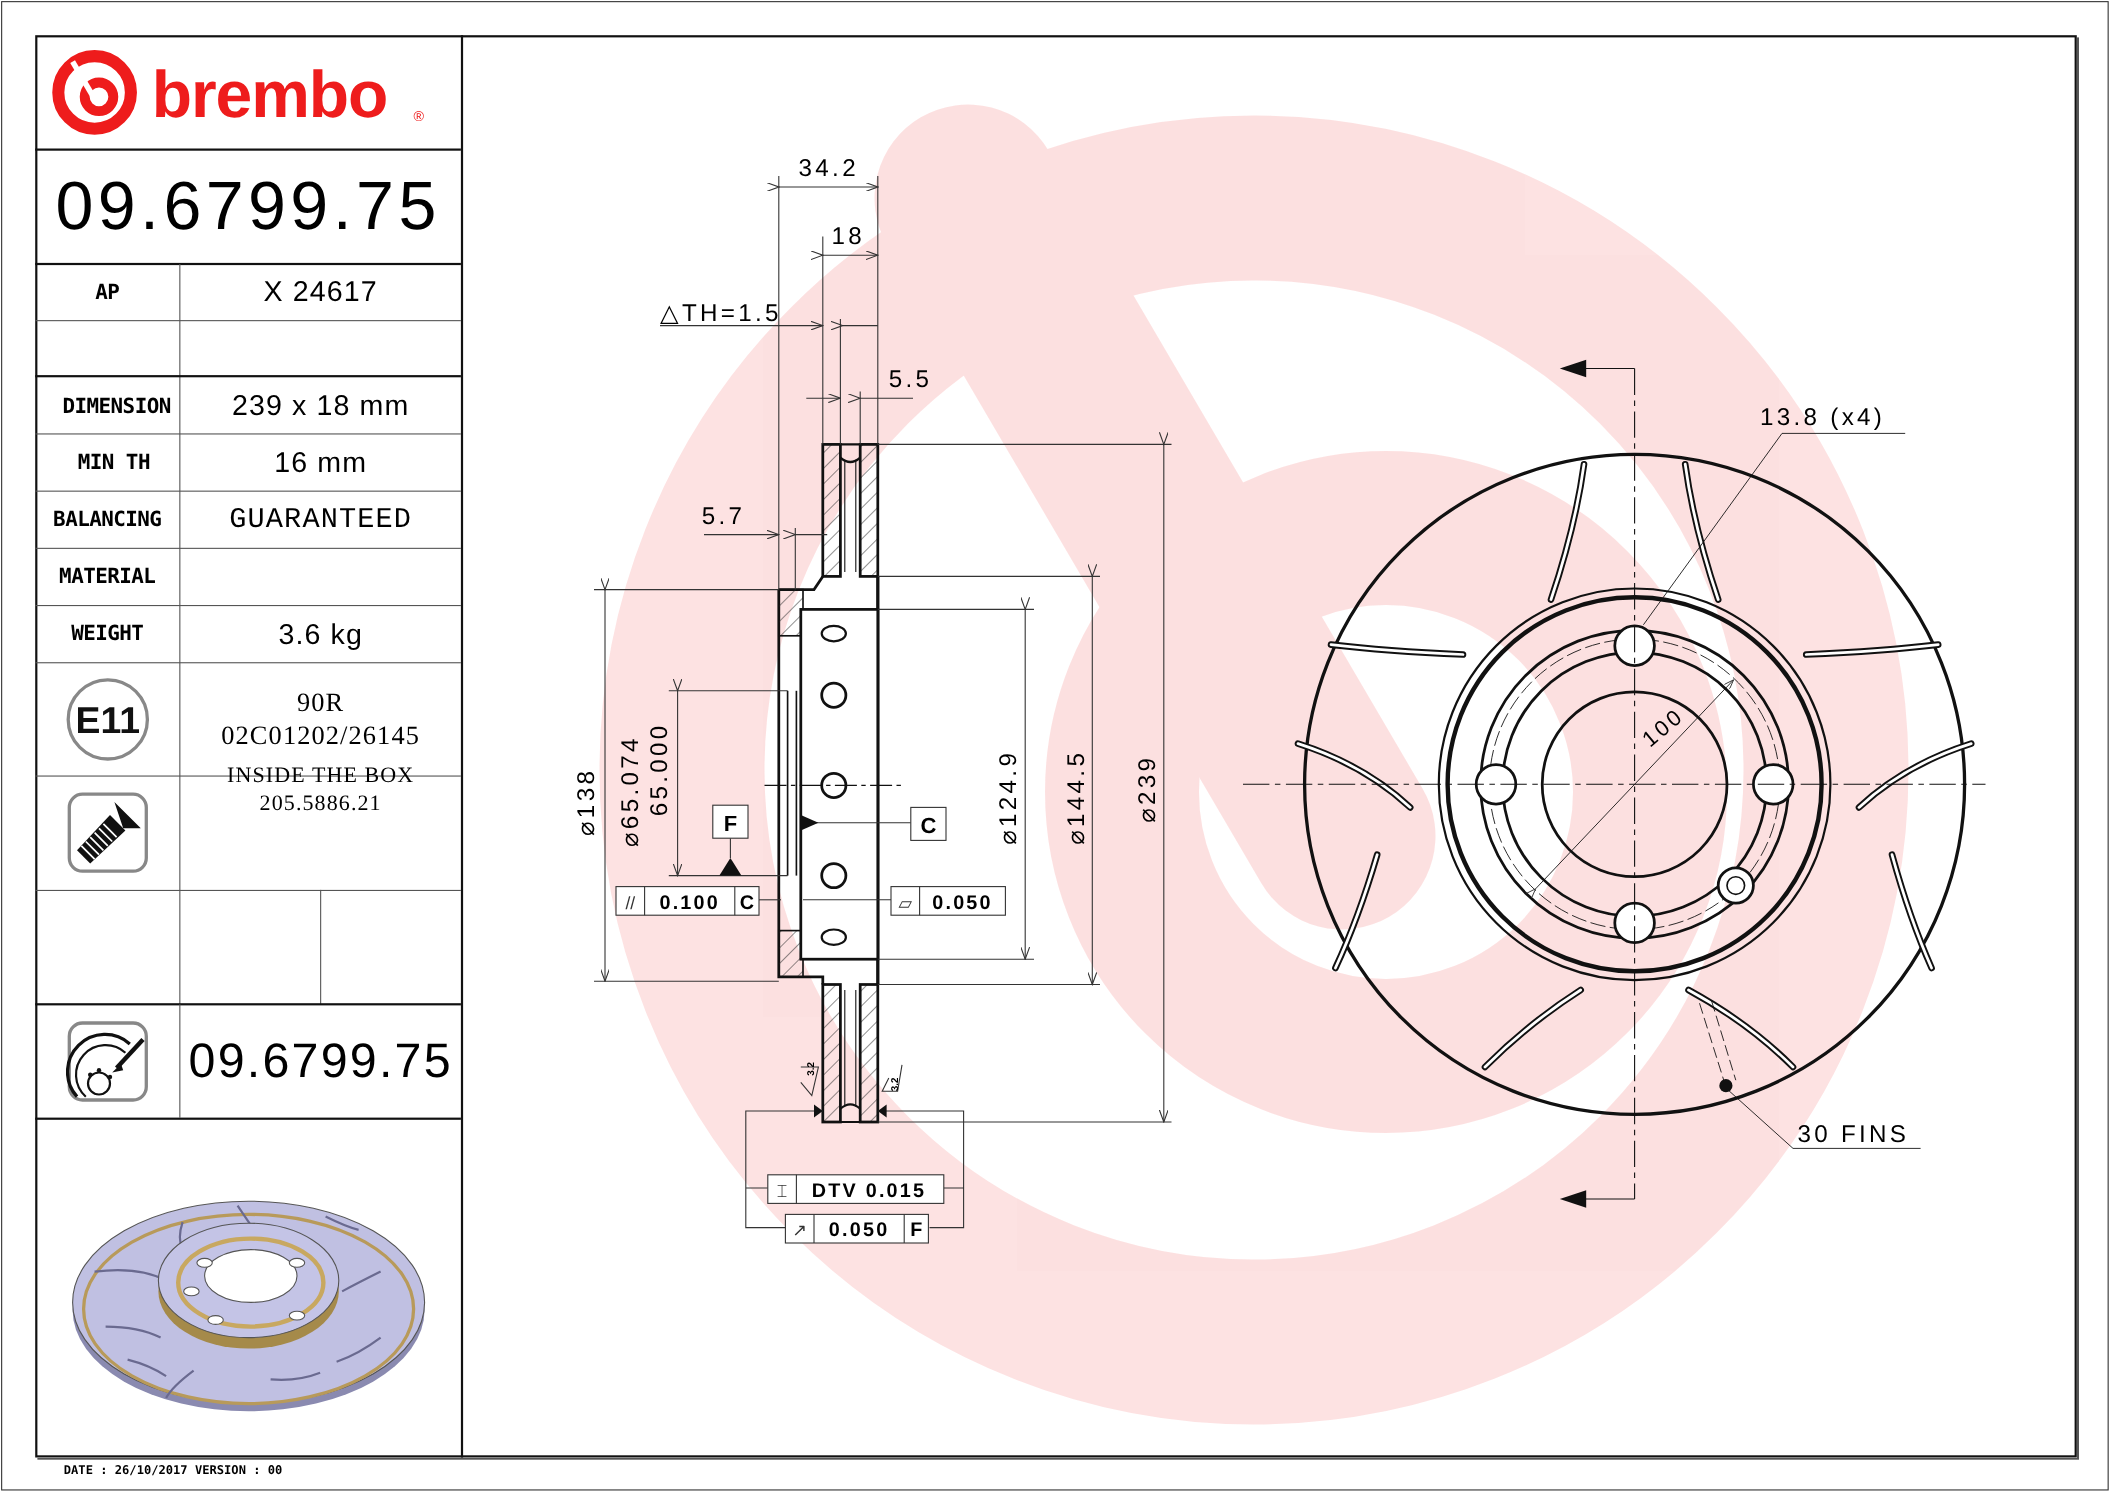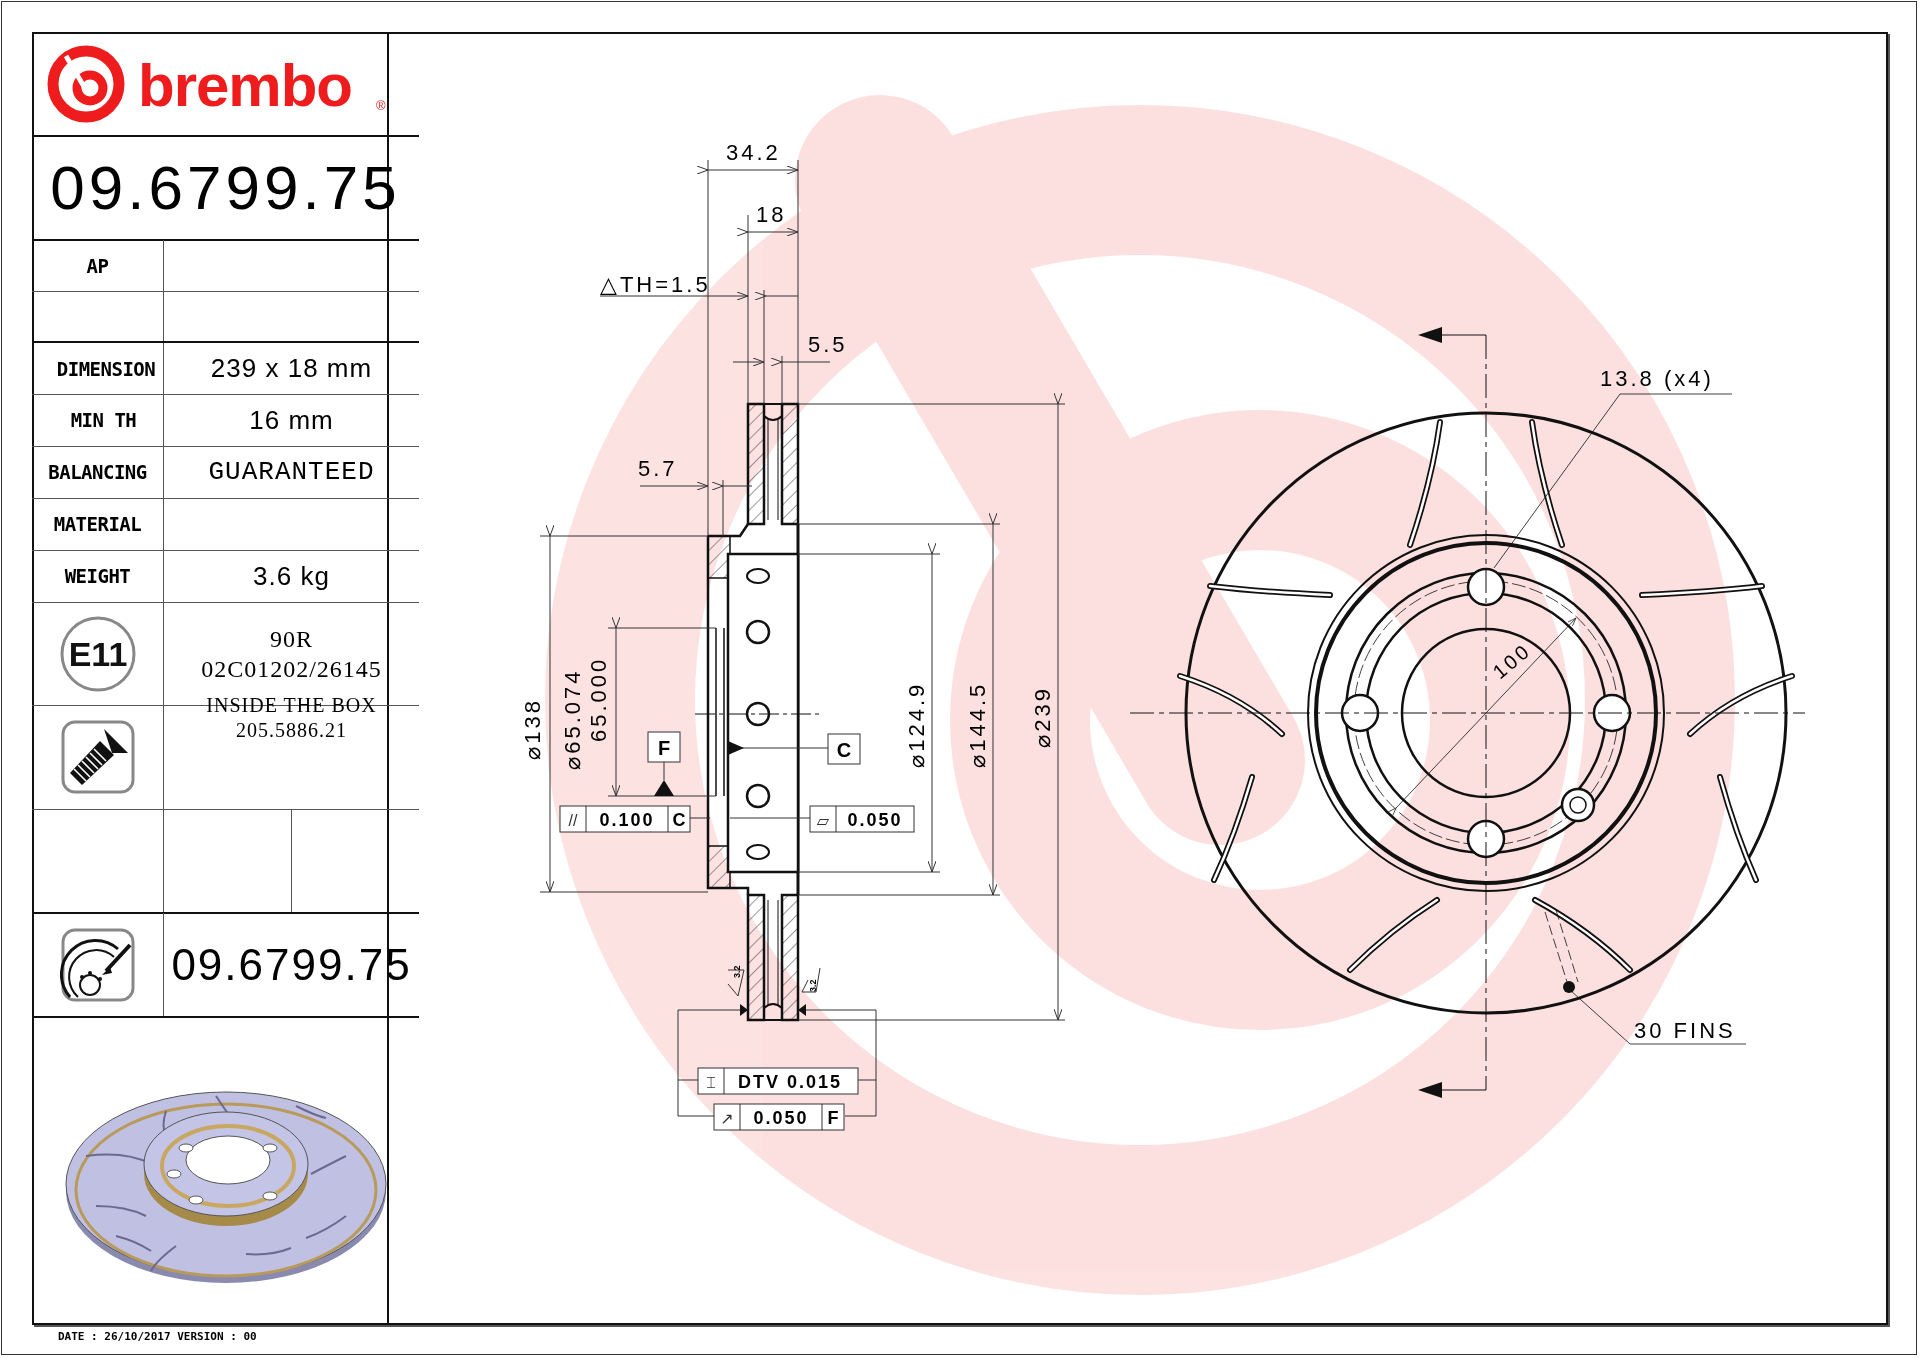--- a/index.html
+++ b/index.html
@@ -1,20 +1,20 @@
 <!DOCTYPE html>
 <html><head>
 <meta charset="utf-8">
 <style>
   html, body { margin:0; padding:0; background:#ffffff; }
   body { width:1920px; height:1358px; position:relative; overflow:hidden; font-family:"Liberation Mono","DejaVu Sans Mono",monospace; color:#000; }
   .outer { position:absolute; left:1px; top:1px; width:1916px; height:1354px; border:1px solid #333; box-sizing:border-box; }
   .frame { position:absolute; left:32px; top:32px; width:1856px; height:1293px; border:2px solid #111; box-sizing:border-box; box-shadow:2px 2px 0 #555; }
   .watermark { position:absolute; left:0; top:0; width:1920px; height:1358px; pointer-events:none; }
-  .sidebar { position:absolute; left:32px; top:32px; width:357px; height:1293px; border-right:2px solid #111; box-sizing:border-box; }
+  .sidebar { position:absolute; left:32px; top:32px; width:389px; height:1293px; border-right:2px solid #111; box-sizing:border-box; }
   .cell { position:absolute; box-sizing:border-box; display:flex; align-items:center; justify-content:center; text-align:center; }
   .hline { position:absolute; left:0; width:387px; height:0; border-top:1px solid #555; }
   .hline.thick { border-top:2px solid #111; }
   .vline { position:absolute; width:0; border-left:1px solid #555; }
   .lbl { font-family:"DejaVu Sans Mono","Liberation Mono",monospace; font-weight:bold; font-size:19px; letter-spacing:-0.5px; }
   .val { font-family:"Liberation Sans","DejaVu Sans",sans-serif; font-size:26px; letter-spacing:1px; }
   .pn-big { font-family:"Liberation Sans","DejaVu Sans",sans-serif; font-size:62px; letter-spacing:4px; }
   .pn-med { font-family:"Liberation Sans","DejaVu Sans",sans-serif; font-size:44px; letter-spacing:2px; }
   .two-line { flex-direction:column; line-height:1.25;font-family:Liberation Serif, serif; }
   .date { position:absolute; left:58px; top:1330px; font-family:"DejaVu Sans Mono",monospace; font-weight:bold; font-size:11px; }
@@ -48,20 +48,21 @@
     </svg>
   </div>
   <div class="hline thick" style="top:103px;"></div>
 
   <div class="cell pn-big" style="left:0;top:104px;width:387px;height:103px;">09.6799.75</div>
   <div class="hline thick" style="top:207px;"></div>
 
   <div class="vline" style="left:131px;top:208px;height:673px;"></div>
 
   <div class="cell lbl" style="left:0;top:208px;width:131px;height:51px;">AP</div>
+  <div class="cell val" style="left:132px;top:208px;width:255px;height:51px;">X 24617</div>
   <div class="hline" style="top:259px;"></div>
 
   <div class="cell lbl" style="left:0;top:260px;width:131px;height:49px;"></div>
   <div class="cell val" style="left:132px;top:260px;width:255px;height:49px;"></div>
   <div class="hline thick" style="top:309px;"></div>
 
   <div class="cell lbl" style="left:0;top:311px;width:131px;height:51px;padding-left:17px;">DIMENSION</div>
   <div class="cell val" style="left:132px;top:311px;width:255px;height:51px;">239 x 18 mm</div>
   <div class="hline" style="top:362px;"></div>
 

